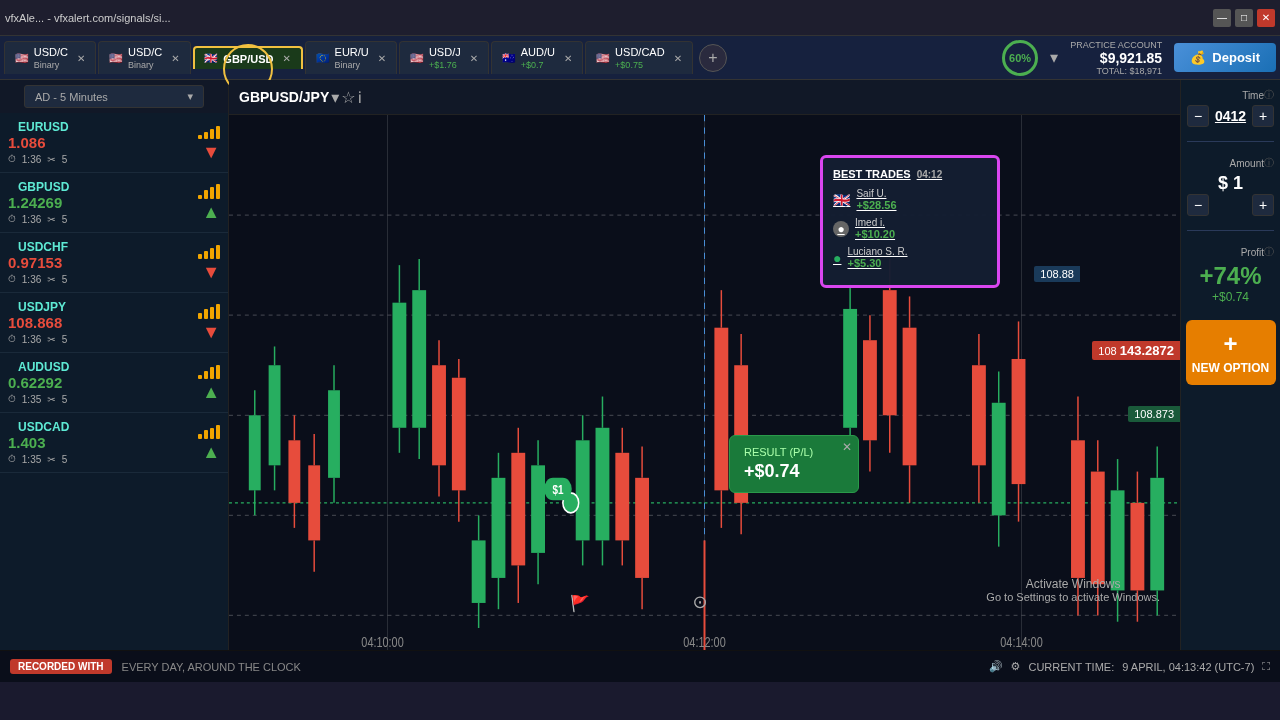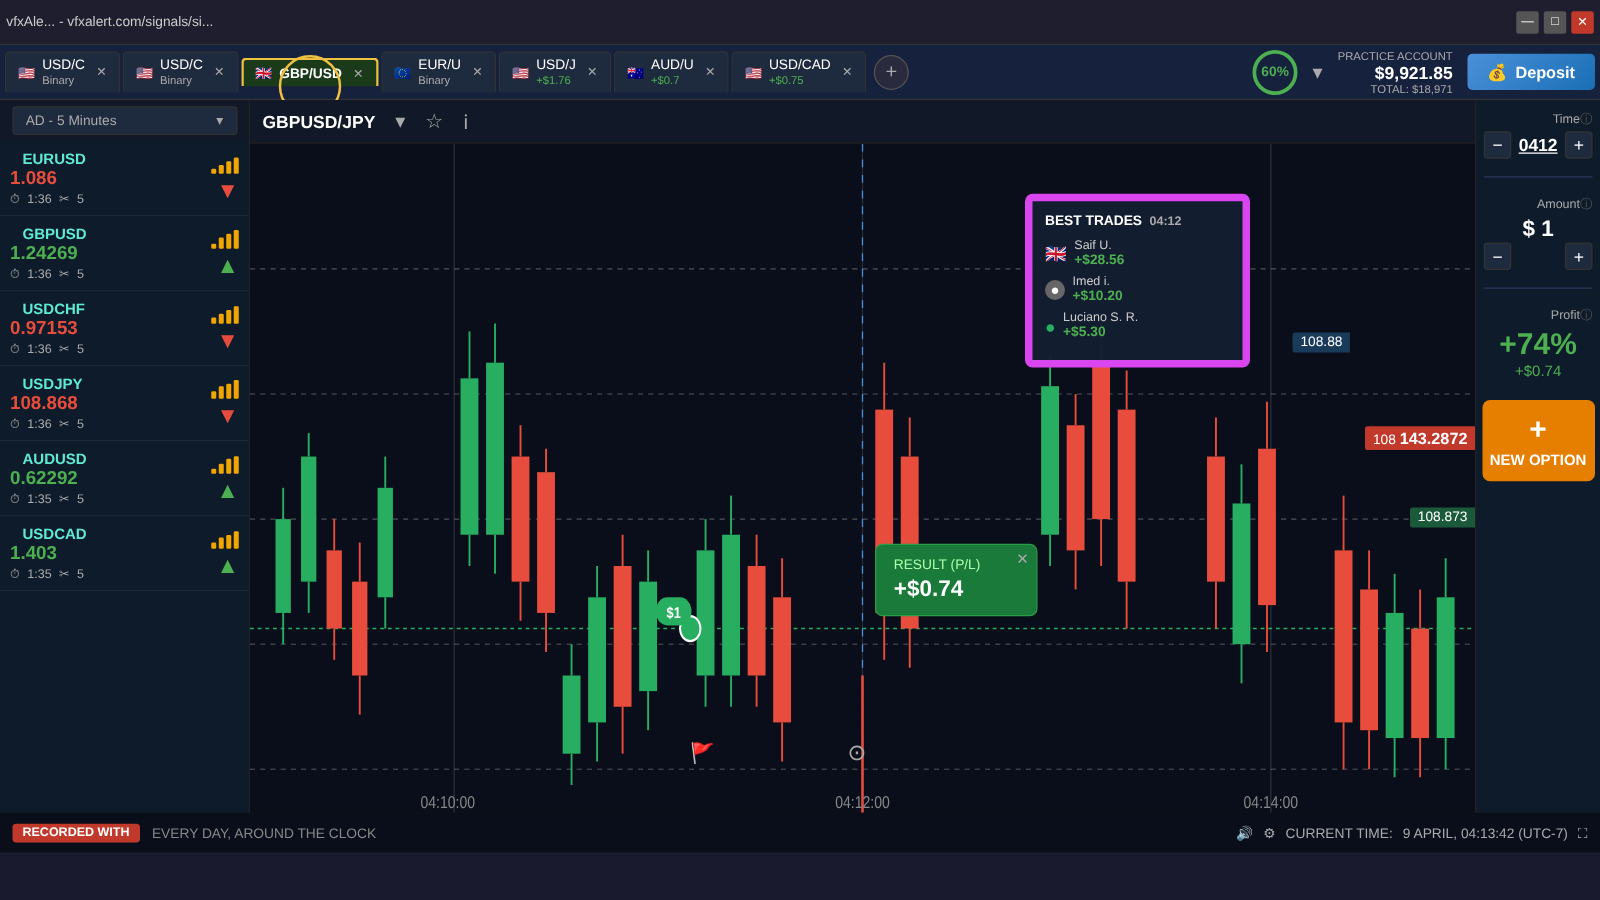--- a/index.html
+++ b/index.html
@@ -17,48 +17,48 @@
     .tab.gbpusd { border: 2px solid #f0c040; border-bottom: none; background: #1a3a1a; }
     .tab-close { color: #aaa; font-size: 10px; margin-left: 4px; }
     .tab-add { width: 28px; height: 28px; background: #2a2a3e; border: 1px solid #555; border-radius: 50%; display: flex; align-items: center; justify-content: center; cursor: pointer; font-size: 16px; color: #aaa; margin-left: 4px; }
     .deposit-btn { background: linear-gradient(135deg, #4a90d9, #1a6fb5); color: #fff; border: none; padding: 7px 16px; border-radius: 4px; font-size: 13px; font-weight: bold; cursor: pointer; display: flex; align-items: center; gap: 6px; }
     .circle-pct { width: 36px; height: 36px; border-radius: 50%; border: 3px solid #4caf50; display: flex; align-items: center; justify-content: center; font-size: 11px; font-weight: bold; color: #4caf50; }
 
     
     .main { display: flex; height: calc(720px - 36px - 44px - 38px - 32px); }
 
     
-    .sidebar { width: 200px; background: #0d1b2a; border-right: 1px solid #222; overflow-y: auto; flex-shrink: 0; }
+    .sidebar { width: 229px; background: #0d1b2a; border-right: 1px solid #222; overflow-y: auto; flex-shrink: 0; }
     .sidebar-filter { display: flex; align-items: center; justify-content: center; padding: 5px; background: #111827; }
     .filter-btn { background: #1e2a3e; color: #aaa; border: 1px solid #333; padding: 4px 10px; font-size: 11px; border-radius: 3px; display: flex; align-items: center; gap: 4px; cursor: pointer; width: 180px; justify-content: space-between; }
     .pair-item { display: flex; align-items: center; justify-content: space-between; padding: 7px 8px; border-bottom: 1px solid #1a2a3a; cursor: pointer; }
     .pair-left { display: flex; flex-direction: column; }
     .pair-name { font-size: 12px; font-weight: bold; color: #5eead4; margin-left: 10px; }
     .pair-price { font-size: 15px; font-weight: bold; }
     .pair-price.up { color: #4caf50; }
     .pair-price.down { color: #e74c3c; }
     .pair-meta { display: flex; align-items: center; gap: 6px; font-size: 10px; color: #aaa; margin-top: 2px; }
     .pair-right { display: flex; flex-direction: column; align-items: flex-end; gap: 3px; }
     .trend-bars { display: flex; align-items: flex-end; gap: 2px; height: 16px; }
     .bar { width: 4px; background: #f0a500; border-radius: 1px; }
     .arrow-up { color: #4caf50; font-size: 18px; }
     .arrow-down { color: #e74c3c; font-size: 18px; }
 
     
     .chart-area { flex: 1; background: #0a0e1a; position: relative; overflow: hidden; }
-    .chart-header { display: flex; align-items: center; padding: 6px 10px; background: #111827; border-bottom: 1px solid #222; gap: 16px; }
+    .chart-header { display: flex; align-items: center; padding: 6px 10px; background: #111827; border-bottom: 1px solid #222; gap: 2px; }
     .pair-title { font-size: 14px; font-weight: bold; color: #fff; }
     .star-btn { font-size: 16px; cursor: pointer; color: #aaa; }
     .chart-canvas { width: 100%; height: calc(100% - 32px); position: relative; background: #0a0e1a; }
 
     
     .chart-svg { width: 100%; height: 100%; }
 
     
-    .best-trades { position: absolute; top: 40px; right: 180px; background: rgba(20,30,50,0.97); border: 6px solid #d946ef; border-radius: 6px; padding: 10px; width: 180px; z-index: 10; }
+    .best-trades { position: absolute; top: 40px; right: 180px; background: rgba(20,30,50,0.97); border: 3px solid #d946ef; border-radius: 6px; padding: 10px; width: 180px; z-index: 10; text-decoration: underline; }
     .best-trades-title { font-size: 11px; font-weight: bold; color: #fff; margin-bottom: 8px; display: flex; align-items: center; gap: 6px; }
     .best-trades-time { color: #aaa; font-size: 10px; }
     .trader-row { display: flex; align-items: center; gap: 6px; margin-bottom: 6px; }
     .trader-flag { font-size: 14px; }
     .trader-info { display: flex; flex-direction: column; }
     .trader-name { font-size: 10px; color: #ccc; }
     .trader-gain { font-size: 11px; font-weight: bold; color: #4caf50; }
 
     
     .result-popup { position: absolute; top: 320px; left: 500px; background: #1a7a3a; border: 1px solid #2a9a4a; border-radius: 6px; padding: 10px 14px; z-index: 20; min-width: 130px; }
@@ -521,20 +521,24 @@
       </div>
 
       
       <div class="result-popup">
         <span class="result-close">✕</span>
         <div class="result-title">RESULT (P/L)</div>
         <div class="result-value">+$0.74</div>
       </div>
 
       
+      <div class="activate-windows" style="position:absolute;bottom:50px;right:20px;text-align:center;">
+        <div style="color:#aaa;font-size:12px;">Activate Windows</div>
+        <div style="color:#aaa;font-size:11px;">Go to Settings to activate Windows.</div>
+      </div>
 
       
       <div style="position:absolute;bottom:40px;left:calc(50% - 12px);font-size:18px;color:#aaa;">⊙</div>
       
       <div style="position:absolute;bottom:40px;left:calc(37% - 10px);font-size:16px;">🚩</div>
     </div>
 
   </div>
 
   <div class="right-panel">

